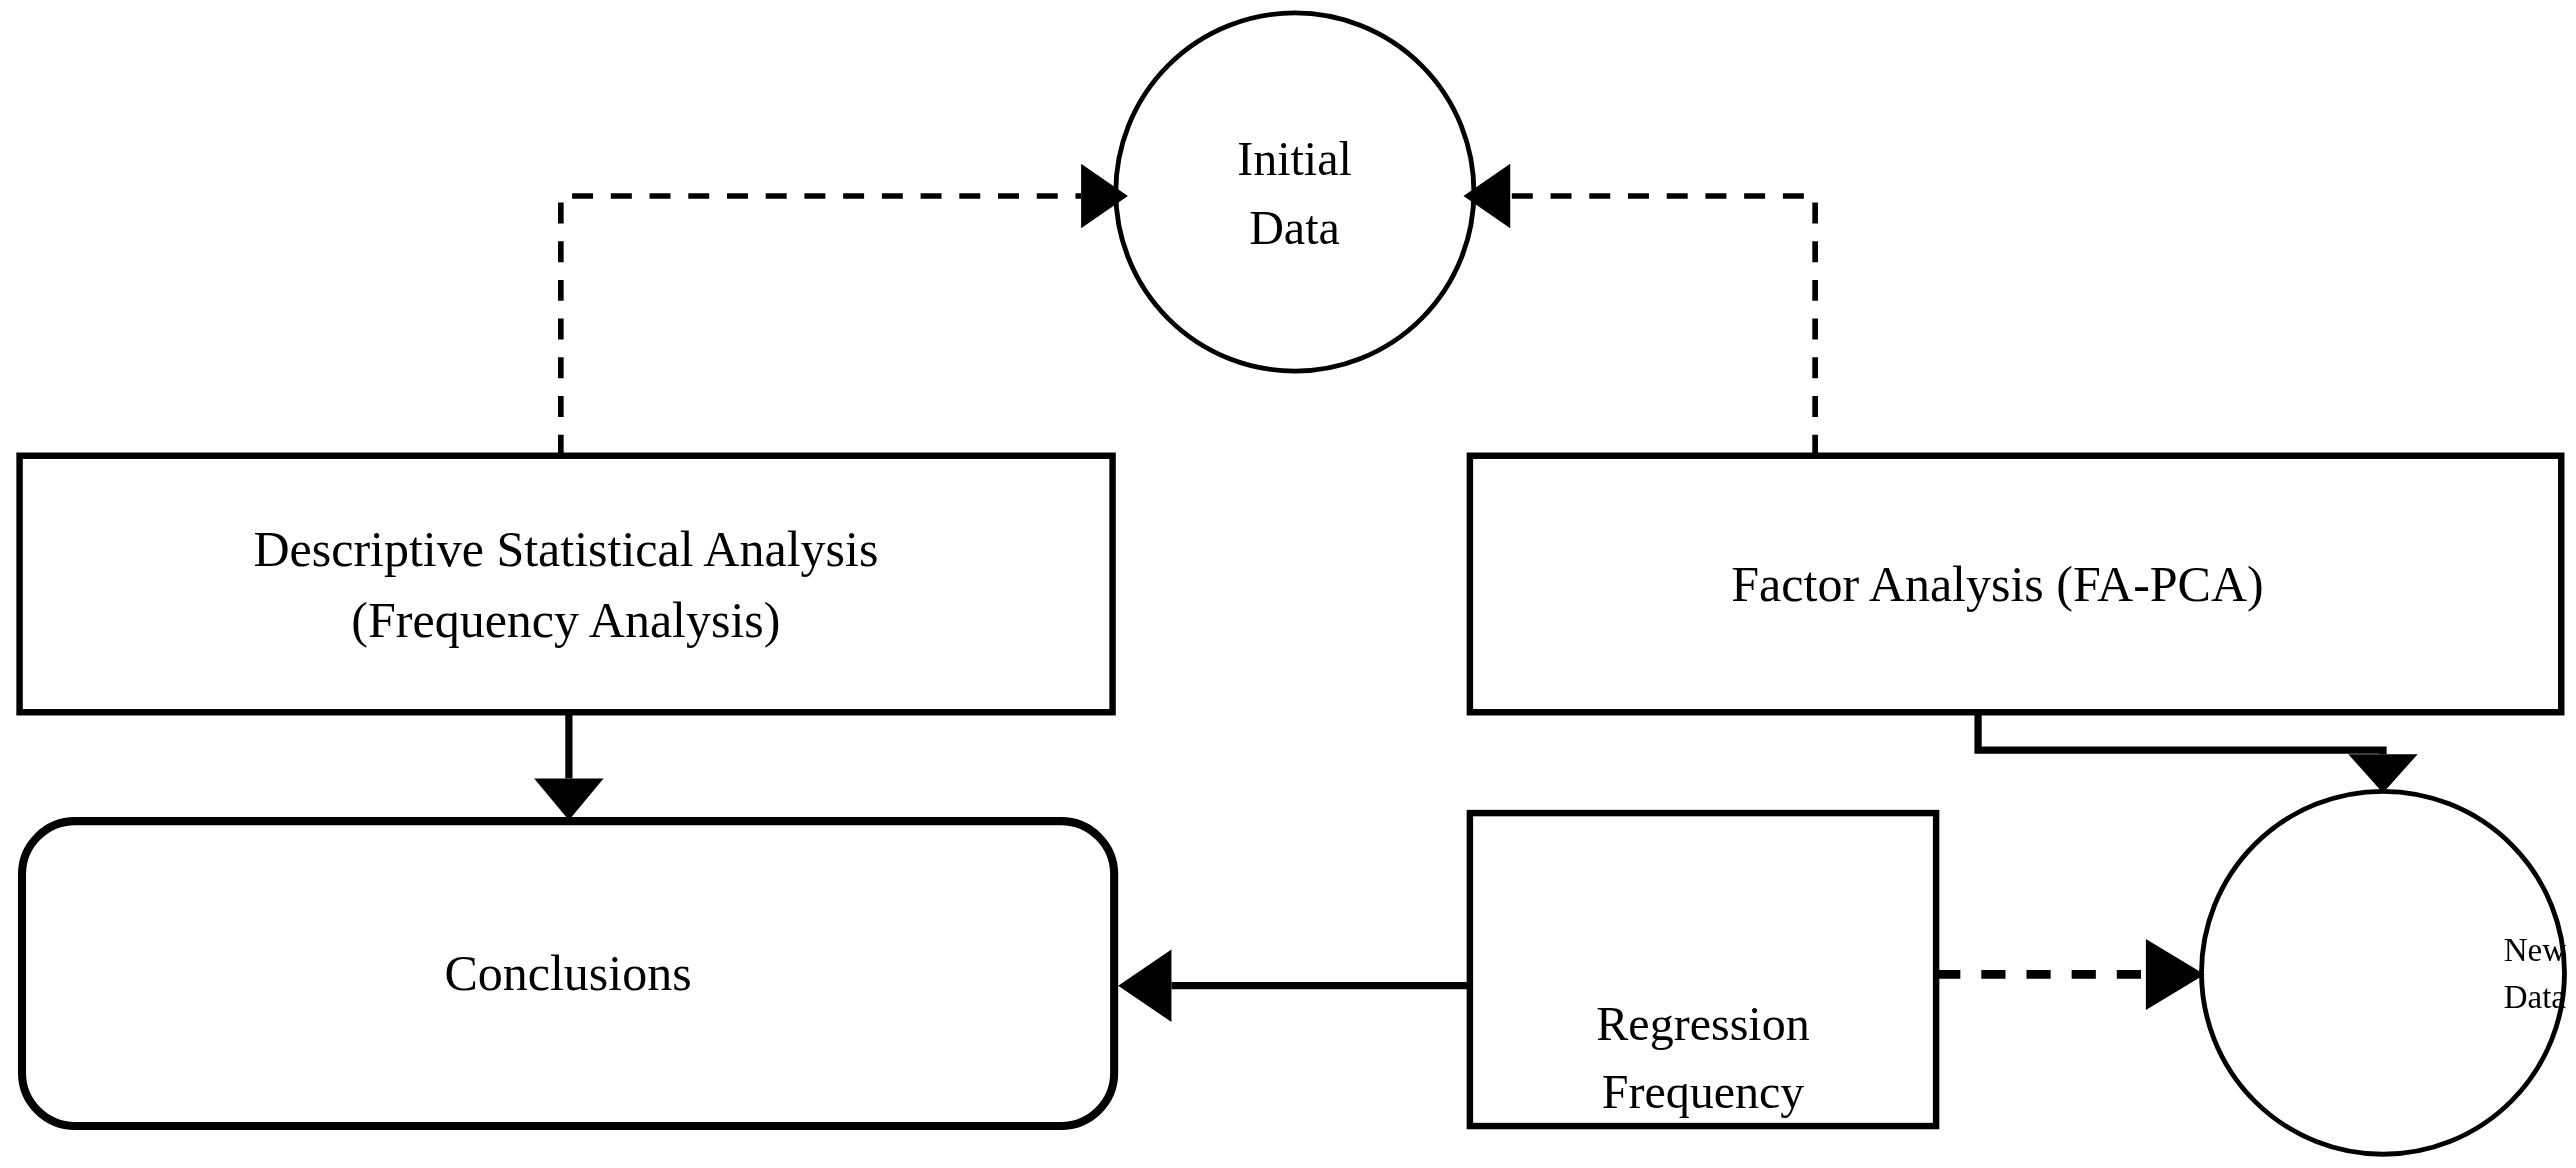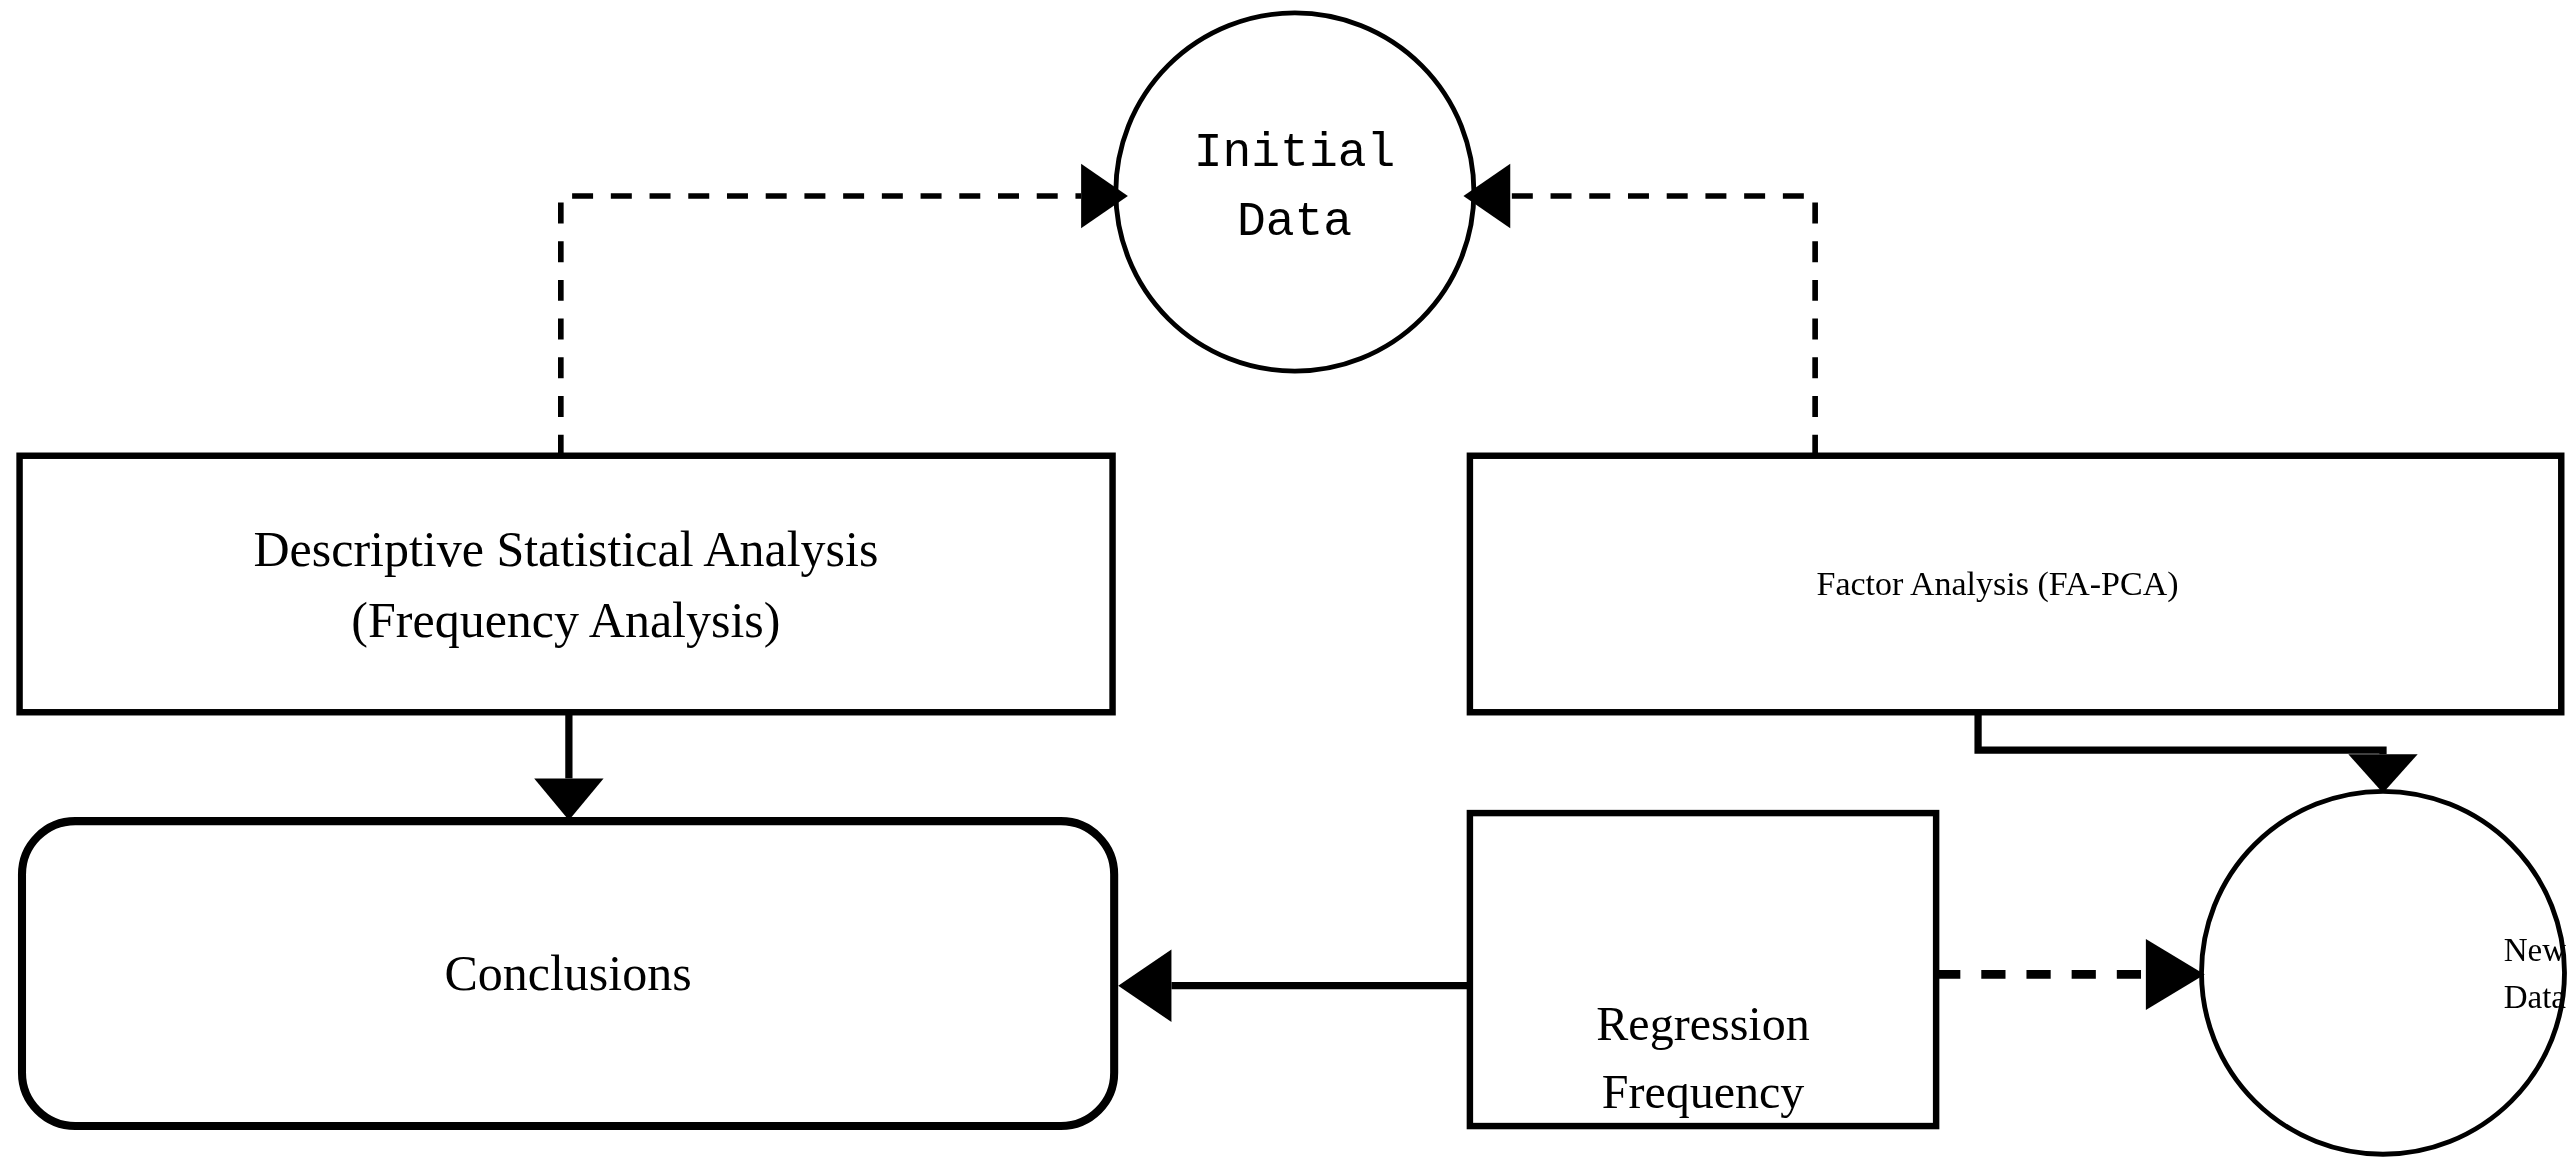--- a/index.html
+++ b/index.html
@@ -30,32 +30,31 @@
     align-items: center;
     justify-content: center;
     text-align: center;
     color: #000000;
     pointer-events: none;
     line-height: 1.42;
   }
   .node-label span { display: block; white-space: nowrap; }
   
   #label-initial-data {
-    left: 1113px; top: 6px; width: 363px; height: 363px;
+    left: 1113px; top: 12px; width: 363px; height: 363px;
     font-size: 48px;
-    font-family: Liberation Mono, monospace;
   }
   #label-descriptive {
     left: 19.4px; top: 456px; width: 1093px; height: 257px;
     font-size: 50px;
     text-align: center;
   }
   #label-factor {
     left: 1470px; top: 456px; width: 1092px; height: 257px;
-    font-size: 34px;
+    font-size: 50px;
     padding-right: 37px;
     box-sizing: border-box;
   }
   #label-conclusions {
     left: 22px; top: 821px; width: 1092px; height: 305px;
     font-size: 50px;
   }
   #label-regression {
     left: 1470px; top: 813px; width: 466px; height: 313px;
     font-size: 48px;

